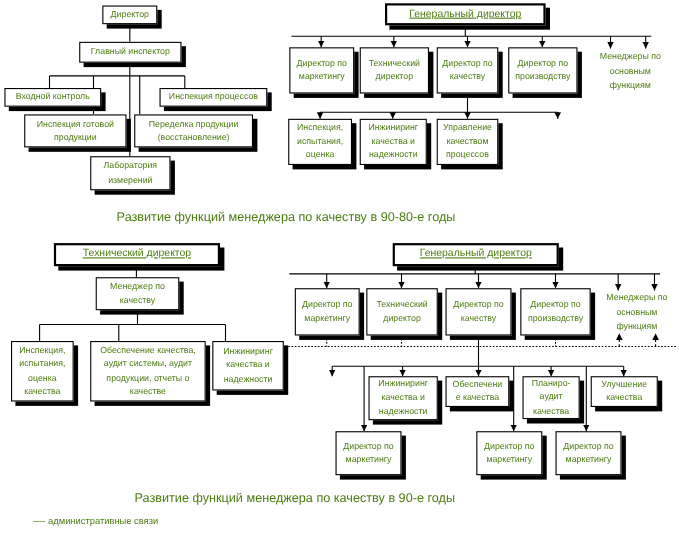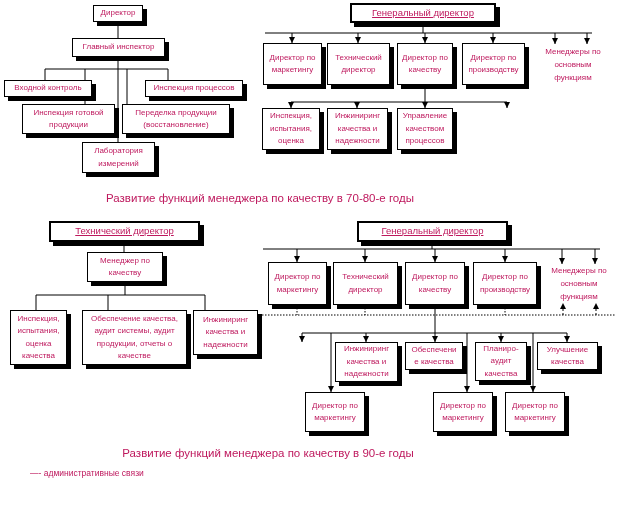--- a/index.html
+++ b/index.html
@@ -1,17 +1,17 @@
 <!DOCTYPE html>
 <html><head>
 <meta charset="utf-8">
 <style>
   html,body{margin:0;padding:0;background:#fff;}
   .stage{position:relative;width:617px;height:509px;background:#ffffff;overflow:hidden;
-         font-family:"Liberation Sans",sans-serif;color:#be185d;}
+         font-family:"Liberation Sans",sans-serif;color:#4d7c0f;}
   .wires{position:absolute;left:0;top:0;z-index:1;}
   .box{position:absolute;z-index:2;background:#fff;border:1px solid #000;
        box-shadow:4px 4px 0 #000;box-sizing:border-box;
        display:flex;align-items:center;justify-content:center;text-align:center;
        font-size:8px;line-height:12.5px;white-space:pre-line;padding:1px 2px;}
   .hdr{font-size:9.5px;border-width:2px;text-decoration:underline;}
   .lbl{position:absolute;z-index:2;text-align:center;font-size:8px;line-height:13px;
        white-space:pre-line;}
   .caption{position:absolute;z-index:2;text-align:center;font-size:11.5px;width:520px;}
   .legend{position:absolute;z-index:2;font-size:8.5px;}
@@ -96,21 +96,21 @@
   <div class="box" style="left:262px;top:108px;width:58px;height:42px">Инспекция,
 испытания,
 оценка</div>
   <div class="box" style="left:327px;top:108px;width:61px;height:42px">Инжиниринг
 качества и
 надежности</div>
   <div class="box" style="left:397px;top:108px;width:56px;height:42px">Управление
 качеством
 процессов</div>
 
-  <div class="caption" style="left:0px;top:192px">Развитие функций менеджера по качеству в 70-80-е годы</div>
+  <div class="caption" style="left:0px;top:192px">Развитие функций менеджера по качеству в 90-80-е годы</div>
 
   <div class="box hdr" style="left:49px;top:221px;width:151px;height:21px">Технический директор</div>
   <div class="box" style="left:87px;top:252px;width:76px;height:30px">Менеджер по
 качеству</div>
   <div class="box" style="left:10px;top:310px;width:57px;height:55px">Инспекция,
 испытания,
 оценка
 качества</div>
   <div class="box" style="left:82px;top:310px;width:105px;height:55px">Обеспечение качества,
 аудит системы, аудит

